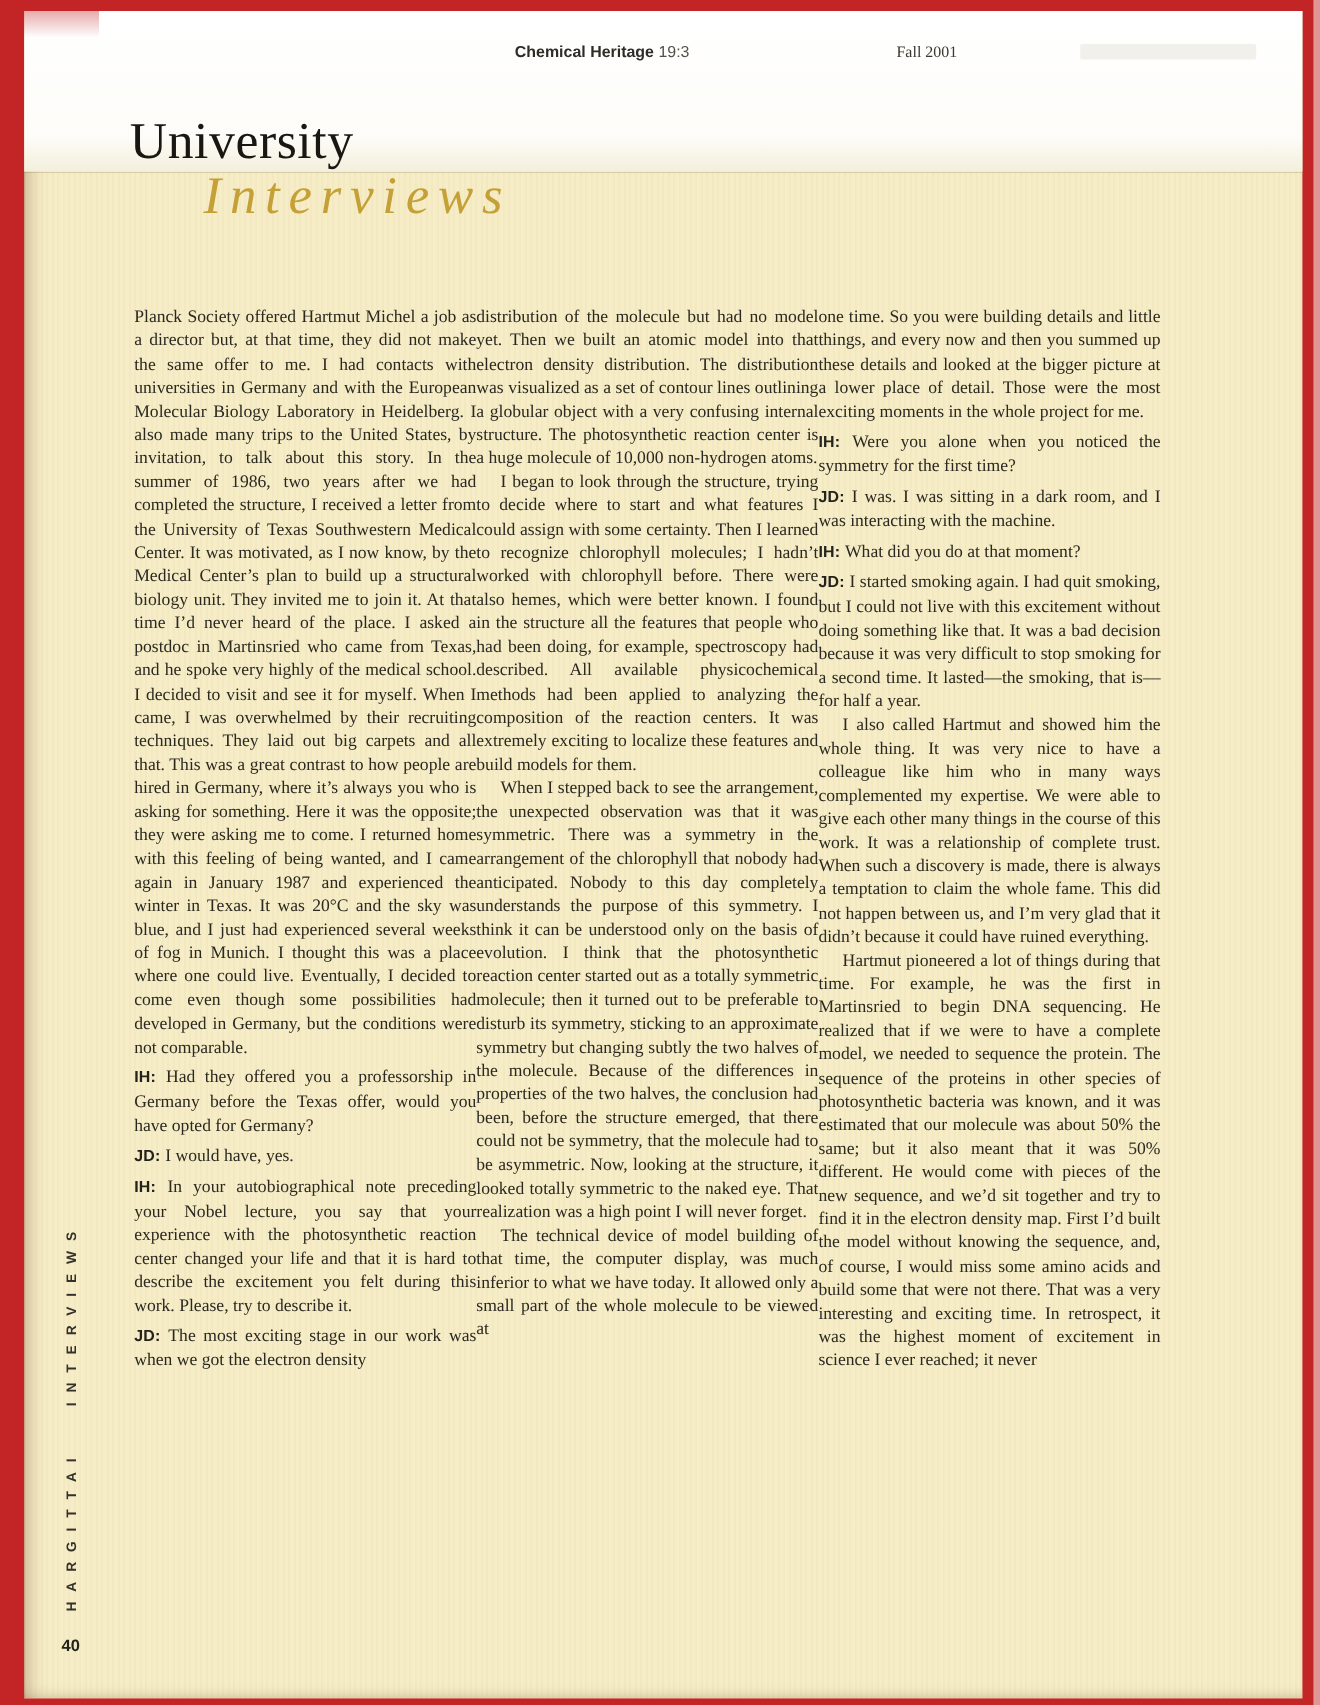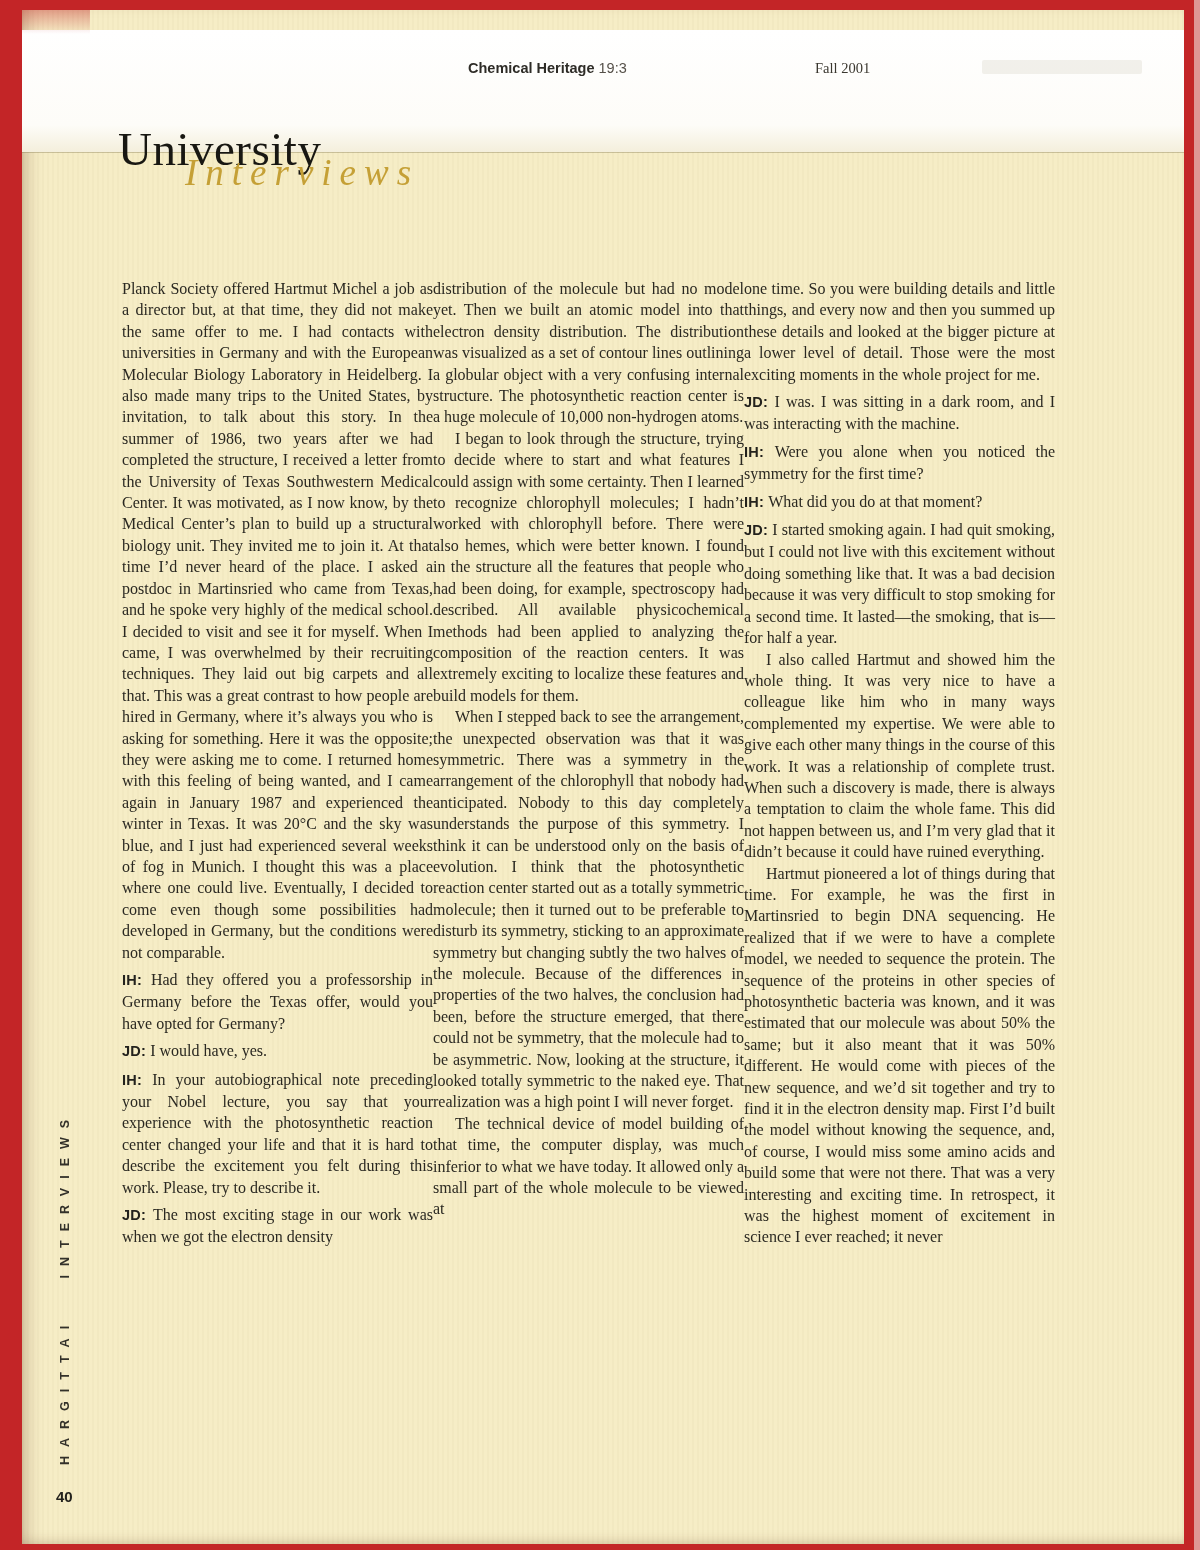--- a/index.html
+++ b/index.html
@@ -11,42 +11,41 @@
   .sheet{
     position:absolute;left:22px;top:10px;right:16px;bottom:6px;
     background:#f6edc6;
     box-shadow:inset 14px 0 18px -12px rgba(90,40,20,.35), inset 0 -10px 14px -10px rgba(90,40,20,.25);
   }
   .paper-texture{
     position:absolute;inset:0;pointer-events:none;
     background:repeating-linear-gradient(90deg, rgba(120,100,40,.03) 0 2px, transparent 2px 5px);
   }
   .header-band{
-    position:absolute;left:0;top:0;right:0;height:122px;
+    position:absolute;left:0;top:0;right:0;height:146px;
     background:linear-gradient(180deg,#ffffff 0%, #fdfcf8 78%, #f4efdc 100%);
     box-shadow:0 1px 0 rgba(120,110,70,.35);
-    margin-top:20px;
   }
   .running-head{
     position:absolute;top:30px;left:0;right:0;height:20px;
     font-size:14.5px;color:#2e2c27;
   }
   .rh-journal{position:absolute;left:446px;font-family:"Liberation Sans",sans-serif;font-weight:bold;}
   .rh-issue{font-family:"Liberation Sans",sans-serif;font-weight:normal;color:#555049;}
   .rh-date{position:absolute;left:793px;color:#3a372f;}
   .rh-ghost{position:absolute;left:960px;top:0;width:160px;height:14px;background:rgba(150,140,110,.12);border-radius:2px;}
 
   .title-main{
     position:absolute;left:96px;top:92px;
     font-size:47px;color:#181712;letter-spacing:.5px;
     font-family:"Liberation Serif",serif;
   }
   .title-sub{
     position:absolute;left:163px;top:141px;
-    font-size:37px;font-style:italic;letter-spacing:8px;
+    font-size:48px;font-style:italic;letter-spacing:8px;
     color:#c5a036;
     font-family:"Liberation Serif",serif;
   }
 
   .columns{
     position:absolute;left:100px;top:268px;right:42px;
     display:flex;
   }
   .column{width:311px;flex:0 0 311px;color:#2a2821;}
   .para{
@@ -103,23 +102,23 @@
         <p class="para qa"><span class="speaker">IH: </span>In your autobiographical note preceding your Nobel lecture, you say that your experience with the photosynthetic reaction center changed your life and that it is hard to describe the excitement you felt during this work. Please, try to describe it.</p>
         <p class="para qa"><span class="speaker">JD: </span>The most exciting stage in our work was when we got the electron density</p>
       </div>
     <div class="column">
         <p class="para">distribution of the molecule but had no model yet. Then we built an atomic model into that electron density distribution. The distribution was visualized as a set of contour lines outlining a globular object with a very confusing internal structure. The photosynthetic reaction center is a huge molecule of 10,000 non-hydrogen atoms.</p>
         <p class="para indent">I began to look through the structure, trying to decide where to start and what features I could assign with some certainty. Then I learned to recognize chlorophyll molecules; I hadn’t worked with chlorophyll before. There were also hemes, which were better known. I found in the structure all the features that people who had been doing, for example, spectroscopy had described. All available physicochemical methods had been applied to analyzing the composition of the reaction centers. It was extremely exciting to localize these features and build models for them.</p>
         <p class="para indent">When I stepped back to see the arrangement, the unexpected observation was that it was symmetric. There was a symmetry in the arrangement of the chlorophyll that nobody had anticipated. Nobody to this day completely understands the purpose of this symmetry. I think it can be understood only on the basis of evolution. I think that the photosynthetic reaction center started out as a totally symmetric molecule; then it turned out to be preferable to disturb its symmetry, sticking to an approximate symmetry but changing subtly the two halves of the molecule. Because of the differences in properties of the two halves, the conclusion had been, before the structure emerged, that there could not be symmetry, that the molecule had to be asymmetric. Now, looking at the structure, it looked totally symmetric to the naked eye. That realization was a high point I will never forget.</p>
         <p class="para indent">The technical device of model building of that time, the computer display, was much inferior to what we have today. It allowed only a small part of the whole molecule to be viewed at</p>
       </div>
     <div class="column">
-        <p class="para">one time. So you were building details and little things, and every now and then you summed up these details and looked at the bigger picture at a lower level of detail. Those were the most exciting moments in the whole project for me.</p>
+        <p class="para">one time. So you were building details and little things, and every now and then you summed up these details and looked at the bigger picture at a lower place of detail. Those were the most exciting moments in the whole project for me.</p>
+        <p class="para qa"><span class="speaker">IH: </span>Were you alone when you noticed the symmetry for the first time?</p>
         <p class="para qa"><span class="speaker">JD: </span>I was. I was sitting in a dark room, and I was interacting with the machine.</p>
-        <p class="para qa"><span class="speaker">IH: </span>Were you alone when you noticed the symmetry for the first time?</p>
         <p class="para qa"><span class="speaker">IH: </span>What did you do at that moment?</p>
         <p class="para qa"><span class="speaker">JD: </span>I started smoking again. I had quit smoking, but I could not live with this excitement without doing something like that. It was a bad decision because it was very difficult to stop smoking for a second time. It lasted—the smoking, that is—for half a year.</p>
         <p class="para indent">I also called Hartmut and showed him the whole thing. It was very nice to have a colleague like him who in many ways complemented my expertise. We were able to give each other many things in the course of this work. It was a relationship of complete trust. When such a discovery is made, there is always a temptation to claim the whole fame. This did not happen between us, and I’m very glad that it didn’t because it could have ruined everything.</p>
         <p class="para indent">Hartmut pioneered a lot of things during that time. For example, he was the first in Martinsried to begin DNA sequencing. He realized that if we were to have a complete model, we needed to sequence the protein. The sequence of the proteins in other species of photosynthetic bacteria was known, and it was estimated that our molecule was about 50% the same; but it also meant that it was 50% different. He would come with pieces of the new sequence, and we’d sit together and try to find it in the electron density map. First I’d built the model without knowing the sequence, and, of course, I would miss some amino acids and build some that were not there. That was a very interesting and exciting time. In retrospect, it was the highest moment of excitement in science I ever reached; it never</p>
       </div>
   </div>
 
   <div class="vertical-label">HARGITTAI INTERVIEWS</div>
   <div class="page-number">40</div>
 </div>

